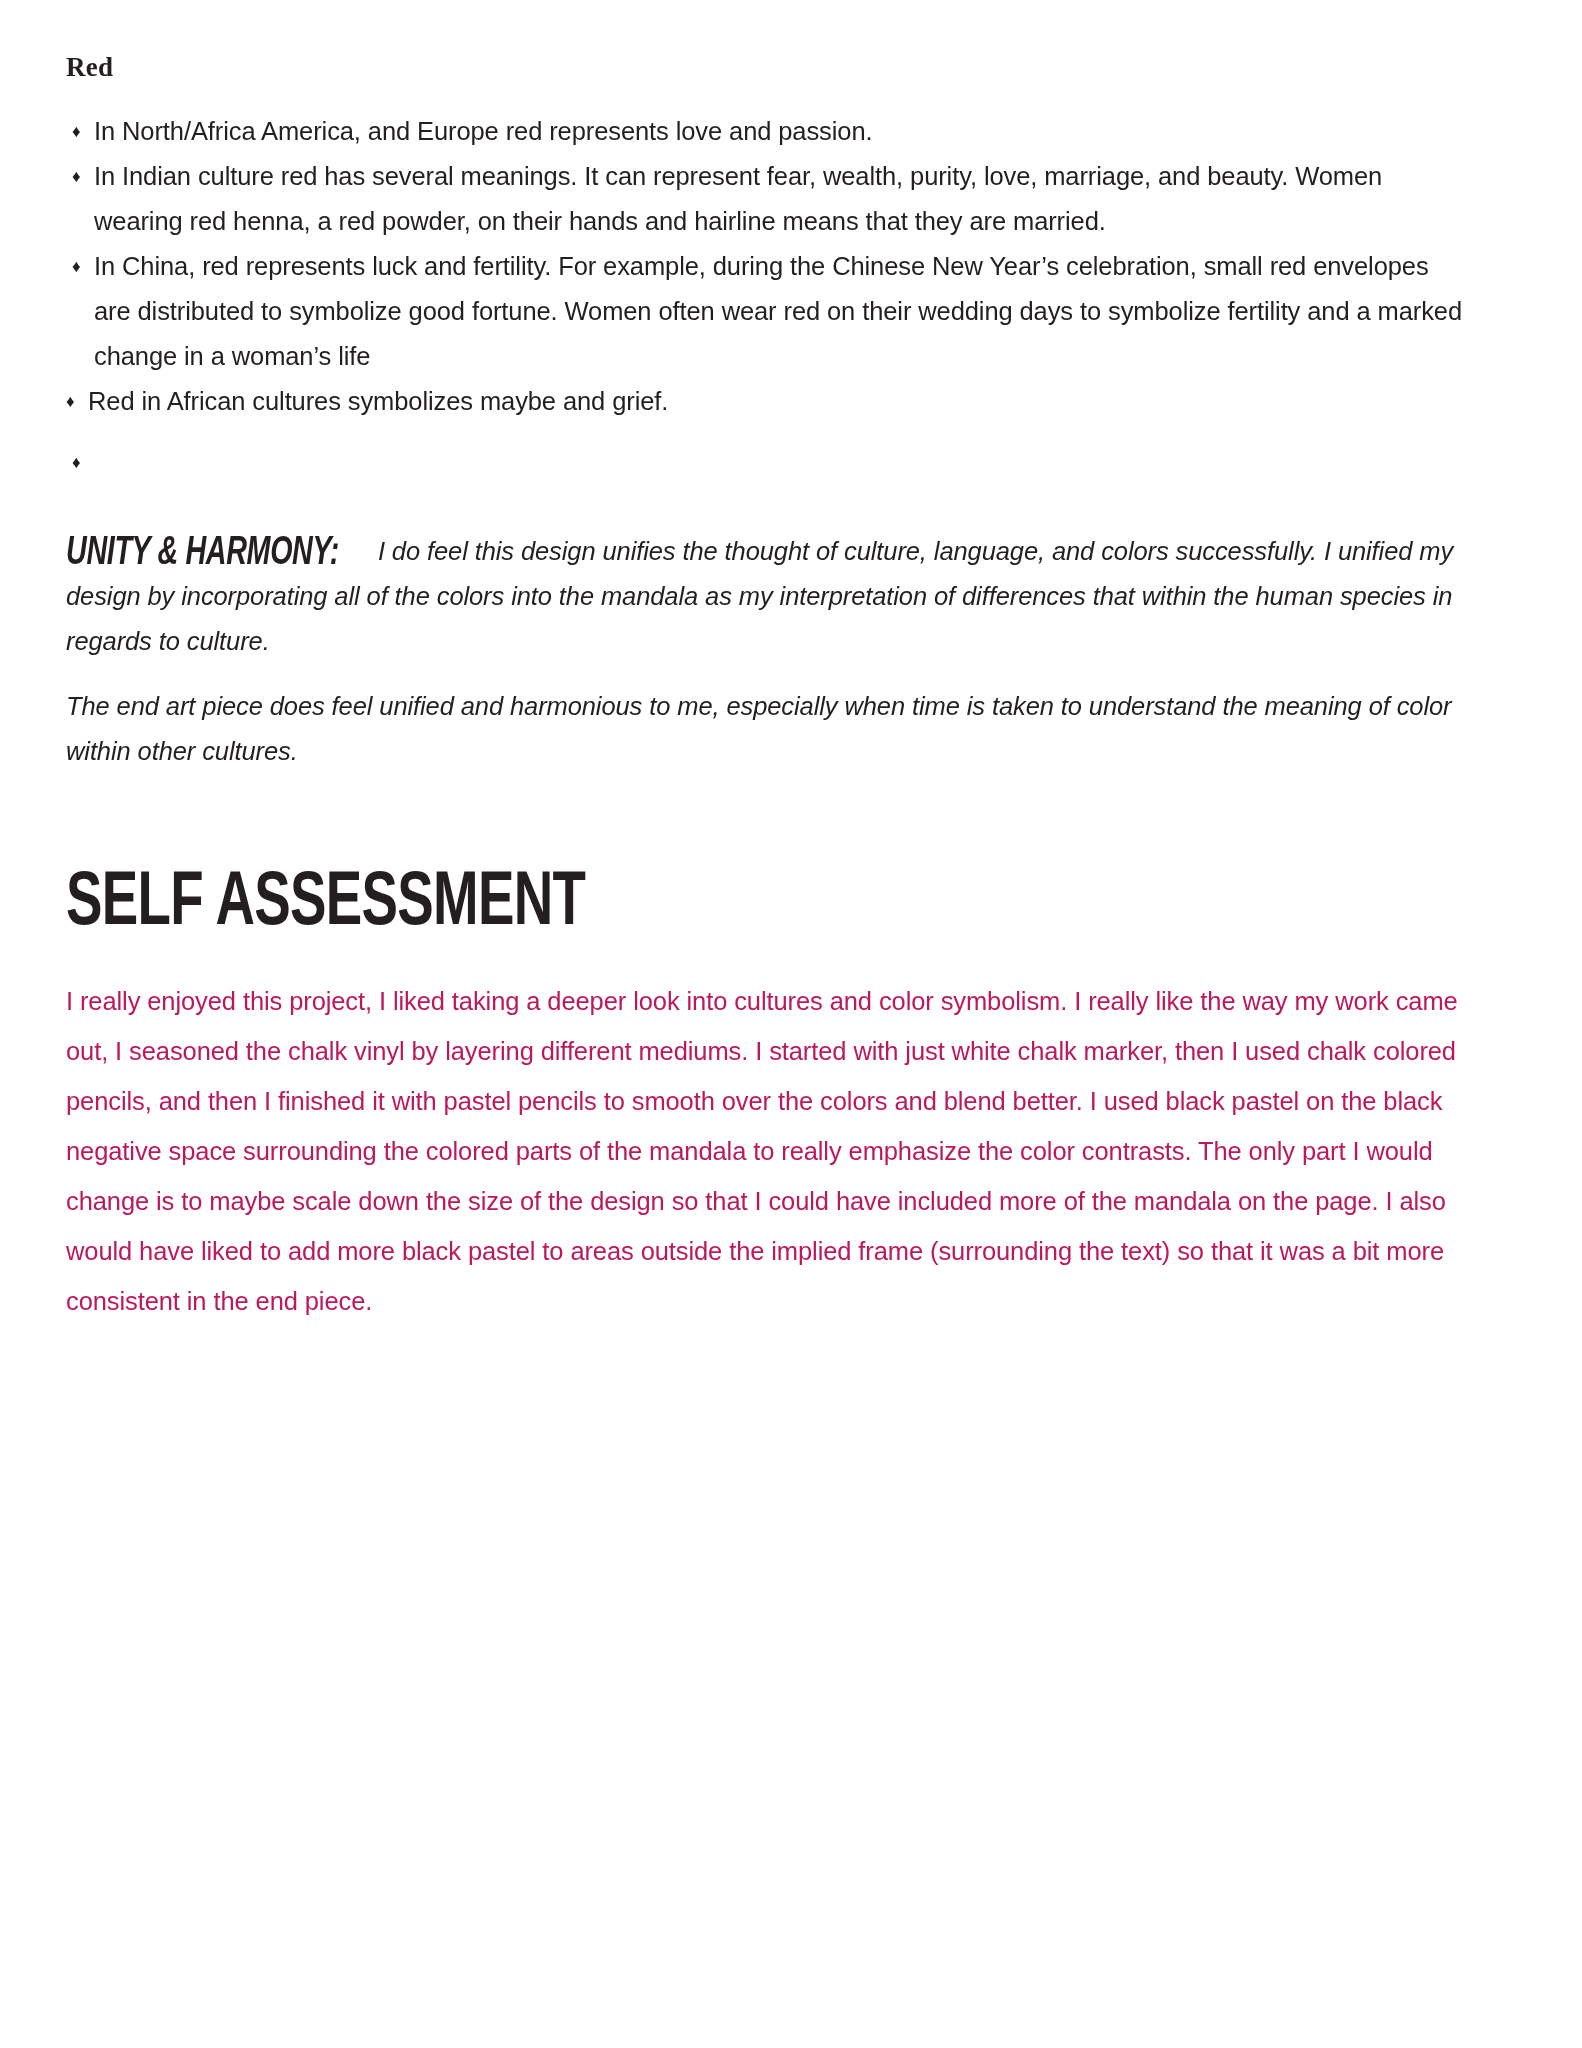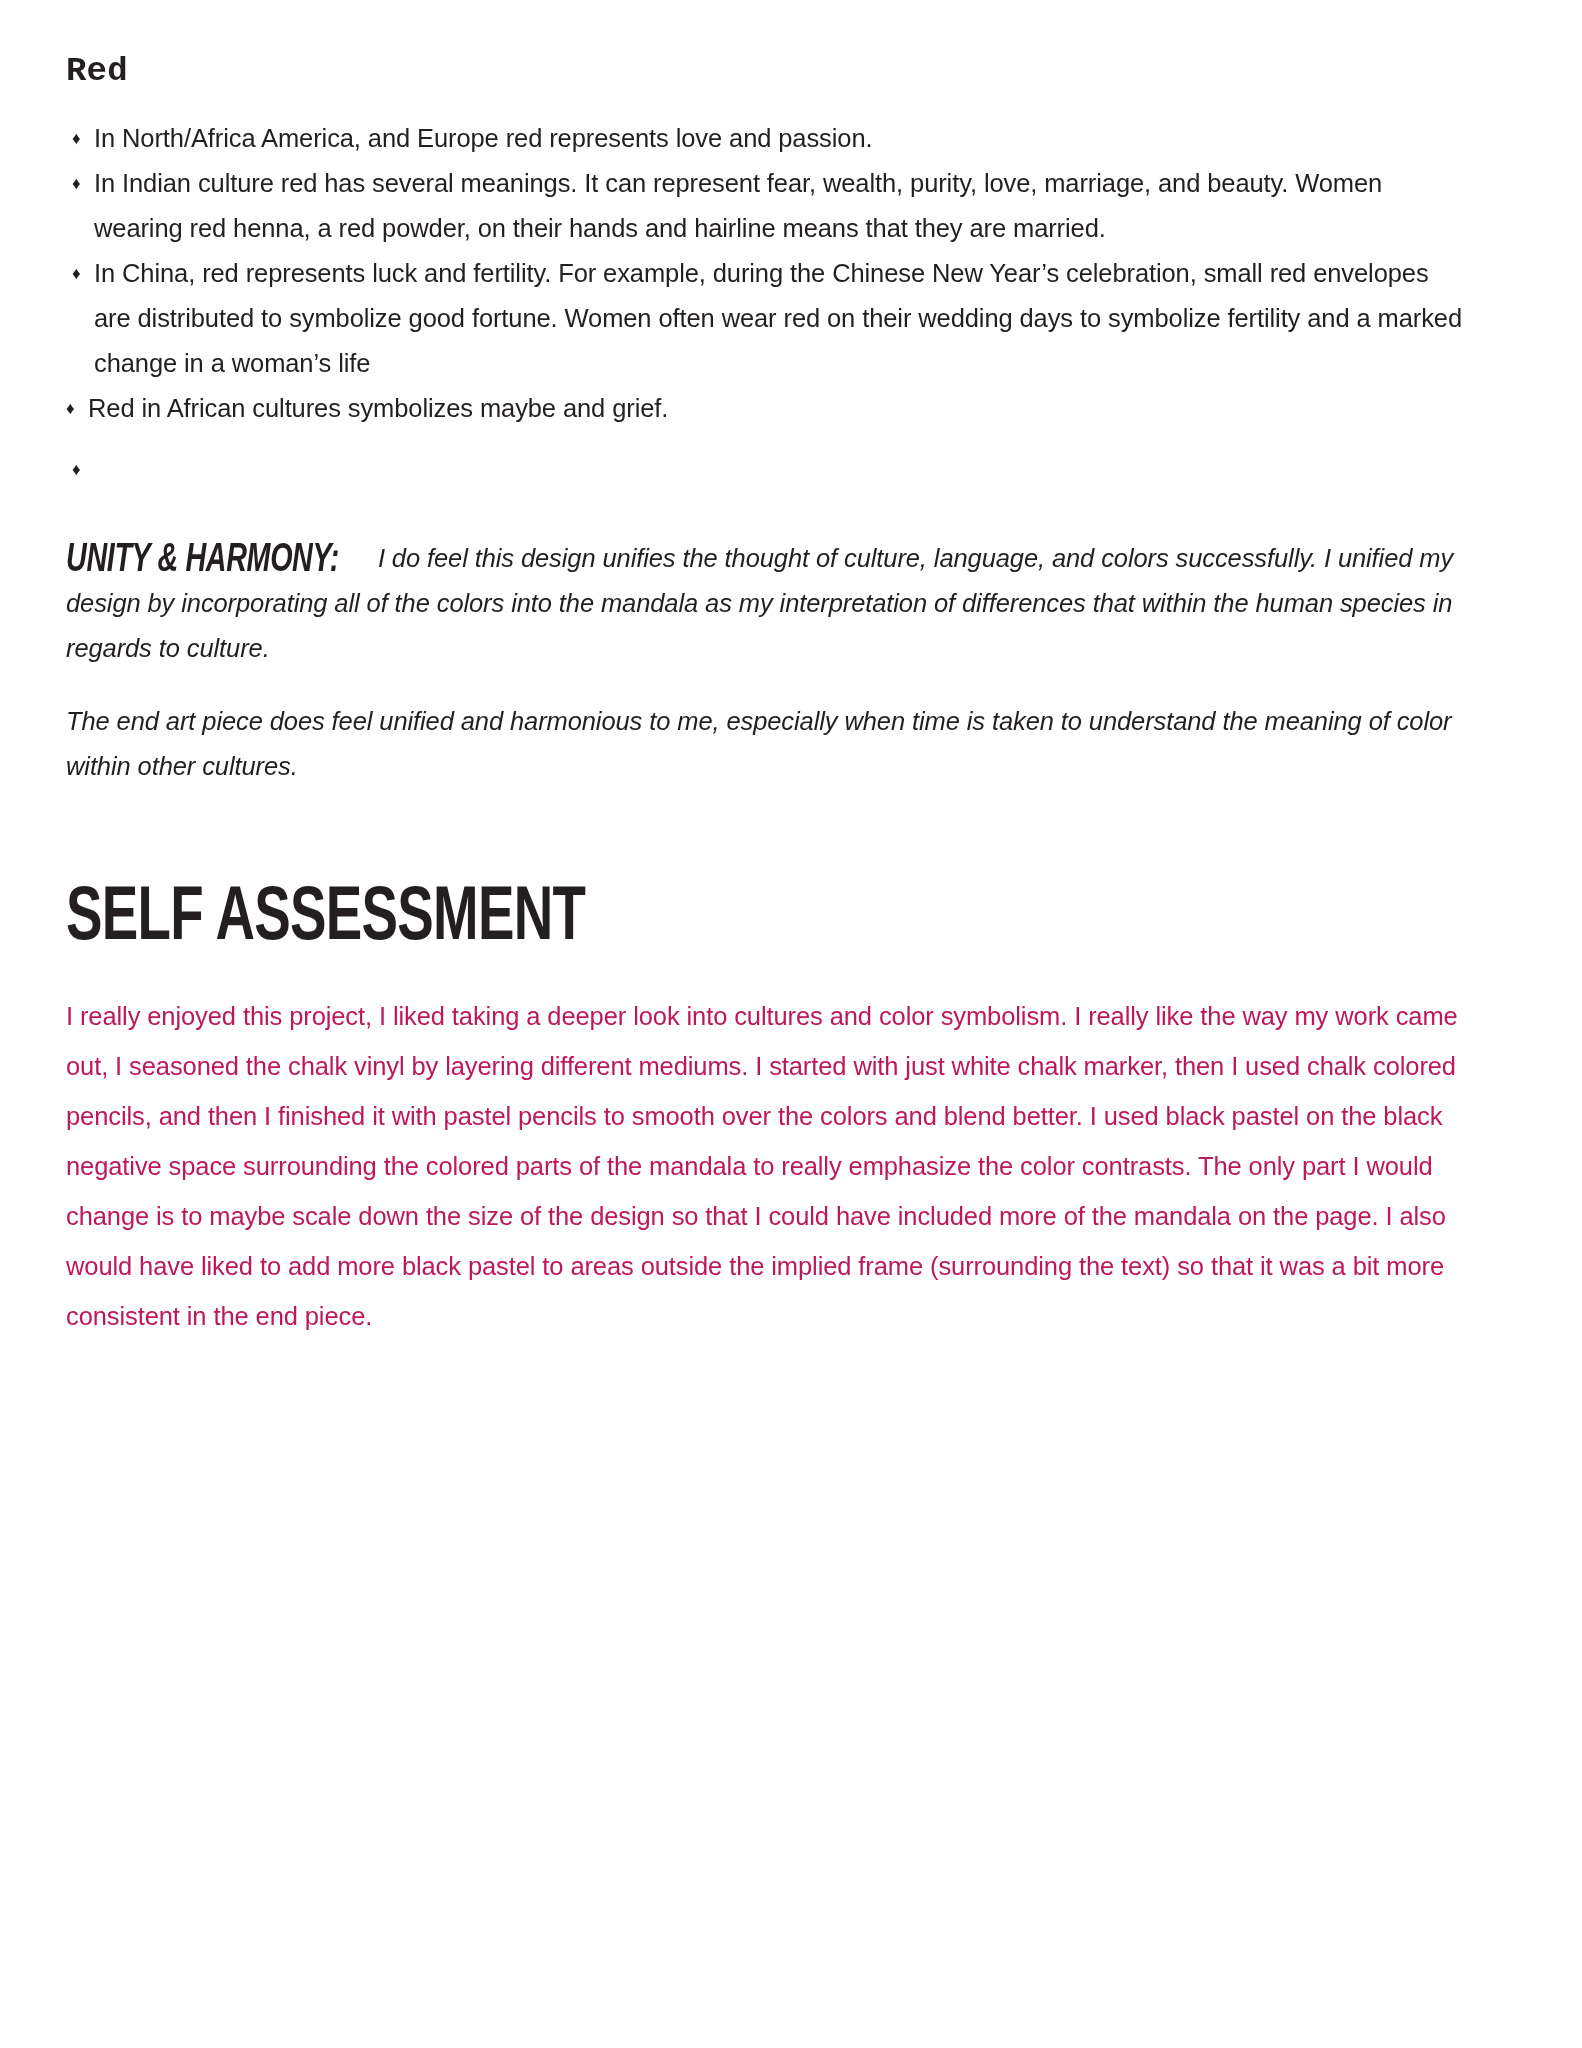--- a/index.html
+++ b/index.html
@@ -23,23 +23,23 @@
     box-sizing: border-box;
     padding: 54px 112px 0 66px;
   }
 
   .doc-body {
     width: 1404px;
   }
 
   
   .subhead {
-    font-family: Liberation Mono, monospace;
+    font-family: Liberation Serif, serif;
     font-weight: bold;
-    font-size: 34px;
+    font-size: 27px;
     line-height: 1.0;
     letter-spacing: 0.2px;
     margin: 0 0 28px 0;
     color: #231f20;
   }
 
   .bullet-list {
     margin: 0;
     padding: 0;
     list-style: none;
@@ -90,21 +90,21 @@
   }
 
   .para {
     font-size: 25.5px;
     line-height: 45px;
     color: #231f20;
     margin: 0;
     letter-spacing: -0.1px;
   }
 
-  .para + .para { margin-top: 28px; }
+  .para + .para { margin-top: 20px; }
 
   
   .block-self {
     margin-top: 86px;
   }
 
   .cond-head-big {
     font-family: "Liberation Sans Narrow", "Liberation Sans", sans-serif;
     font-weight: bold;
     font-size: 76px;

